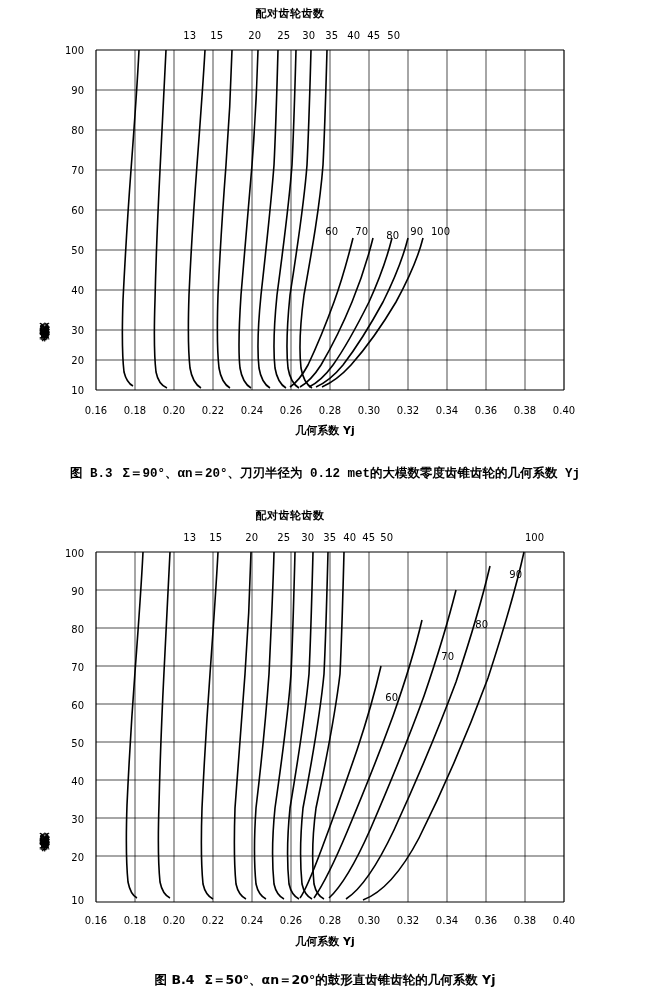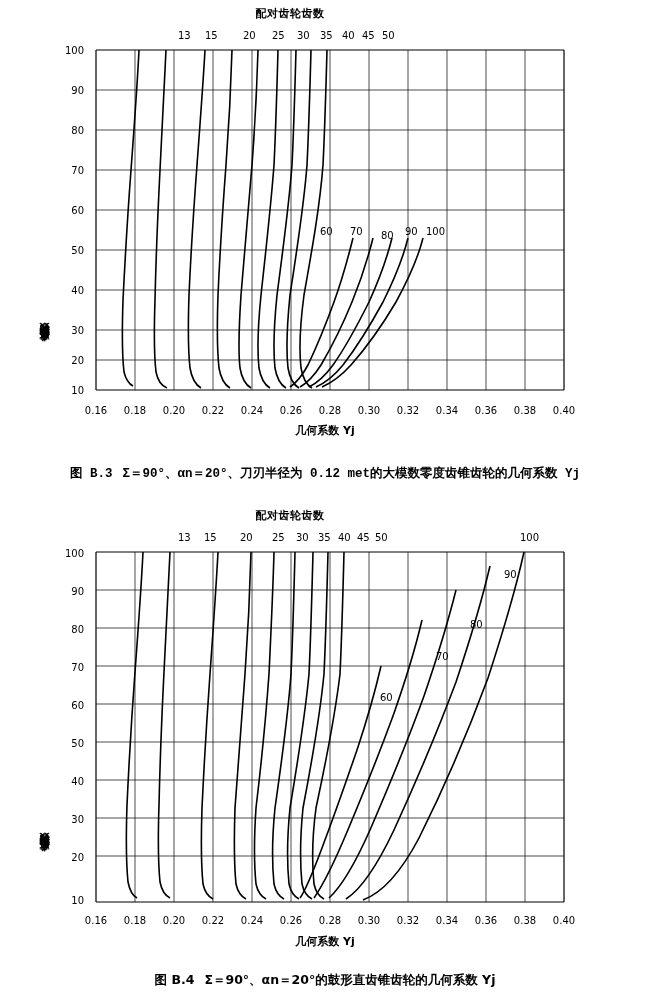--- a/index.html
+++ b/index.html
@@ -78,21 +78,21 @@
   .ytick-label {
     position: absolute;
     font-size: 10px;
     font-family: "DejaVu Sans", sans-serif;
     text-align: right;
   }
   .curve-label {
     position: absolute;
     font-size: 10px;
     font-family: "DejaVu Sans", sans-serif;
-    text-align: left;
+    text-align: right;
     background: #fff;
     line-height: 10px;
   }
   svg { display: block; }
 </style>
 </head>
 <body>
 
 <div class="page">
 
@@ -316,17 +316,17 @@
 
         <path d="M456,90 C448,122 437,158 424,196 C408,240 389,286 370,330 C354,366 340,388 329,398"></path>
 
         <path d="M490,66 C482,100 470,140 456,182 C438,230 416,282 394,330 C376,368 360,390 346,399"></path>
 
         <path d="M524,52 C516,88 503,132 488,178 C468,232 444,288 419,338 C399,376 379,394 363,400"></path>
       </g>
     </svg>
 
     <div class="caption" style="top:472px;">
-      <span class="lab">图 B.4</span><span>Σ＝90°、αn＝20°的鼓形直齿锥齿轮的几何系数 Yj</span>
+      <span class="lab">图 B.4</span><span>Σ＝50°、αn＝20°的鼓形直齿锥齿轮的几何系数 Yj</span>
     </div>
   </div>
 
 </div>
 
 </body></html>

